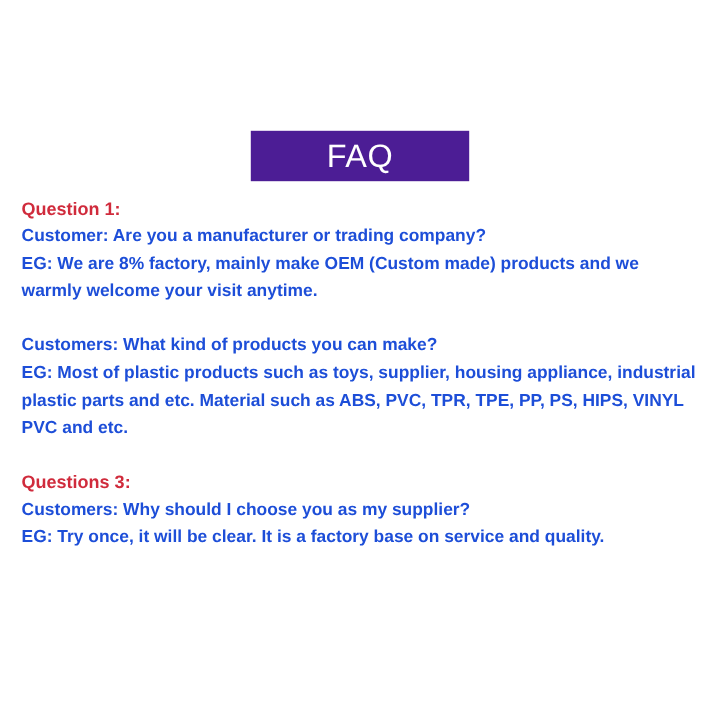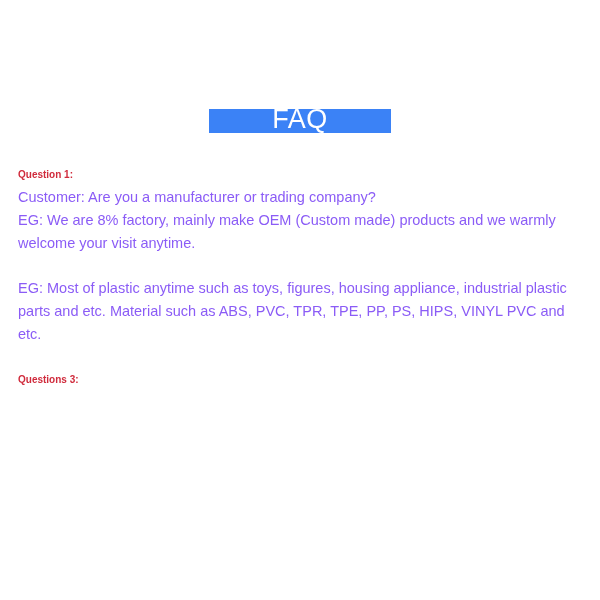--- a/index.html
+++ b/index.html
@@ -23,24 +23,24 @@
   .banner-row {
     position: absolute;
     top: 109px;
     left: 0;
     width: 600px;
     display: flex;
     justify-content: center;
   }
   .banner {
     width: 182px;
-    height: 24px;
-    background: #3b82f6;
+    height: 42px;
+    background: #4c1d95;
     display: flex;
-    align-items: flex-end;
+    align-items: center;
     justify-content: center;
   }
   .banner-title {
     color: #ffffff;
     font-size: 27px;
     font-weight: 400;
     letter-spacing: 0.5px;
     line-height: 1;
   }
   .faq-body {
@@ -50,31 +50,31 @@
     width: 566px;
   }
   .faq-block {
     margin-bottom: 22px;
   }
   .faq-block:last-child {
     margin-bottom: 16px;
   }
   .q-heading {
     color: #D02B3C;
-    font-size: 10px;
+    font-size: 15px;
     font-weight: 600;
     line-height: 23px;
     margin: 0;
     white-space: nowrap;
   }
   .q-text,
   .a-text {
-    color: #8b5cf6;
+    color: #1d4ed8;
     font-size: 14.5px;
-    font-weight: 400;
+    font-weight: 700;
     line-height: 23px;
     margin: 0;
   }
   .a-text {
     max-width: 566px;
   }
 </style>
 </head>
 <body>
 
@@ -88,21 +88,24 @@
 
   <div class="faq-body">
 
     <div class="faq-block">
       <p class="q-heading">Question 1:</p>
       <p class="q-text">Customer: Are you a manufacturer or trading company?</p>
       <p class="a-text">EG: We are 8% factory, mainly make OEM (Custom made) products and we warmly welcome your visit anytime.</p>
     </div>
 
     <div class="faq-block">
-      <p class="a-text">EG: Most of plastic anytime such as toys, figures, housing appliance, industrial plastic parts and etc. Material such as ABS, PVC, TPR, TPE, PP, PS, HIPS, VINYL PVC and etc.</p>
+      <p class="q-text">Customers: What kind of products you can make?</p>
+      <p class="a-text">EG: Most of plastic products such as toys, supplier, housing appliance, industrial plastic parts and etc. Material such as ABS, PVC, TPR, TPE, PP, PS, HIPS, VINYL PVC and etc.</p>
     </div>
 
     <div class="faq-block">
       <p class="q-heading">Questions 3:</p>
+      <p class="q-text">Customers: Why should I choose you as my supplier?</p>
+      <p class="a-text">EG: Try once, it will be clear. It is a factory base on service and quality.</p>
     </div>
 
   </div>
 </div>
 
 </body></html>

